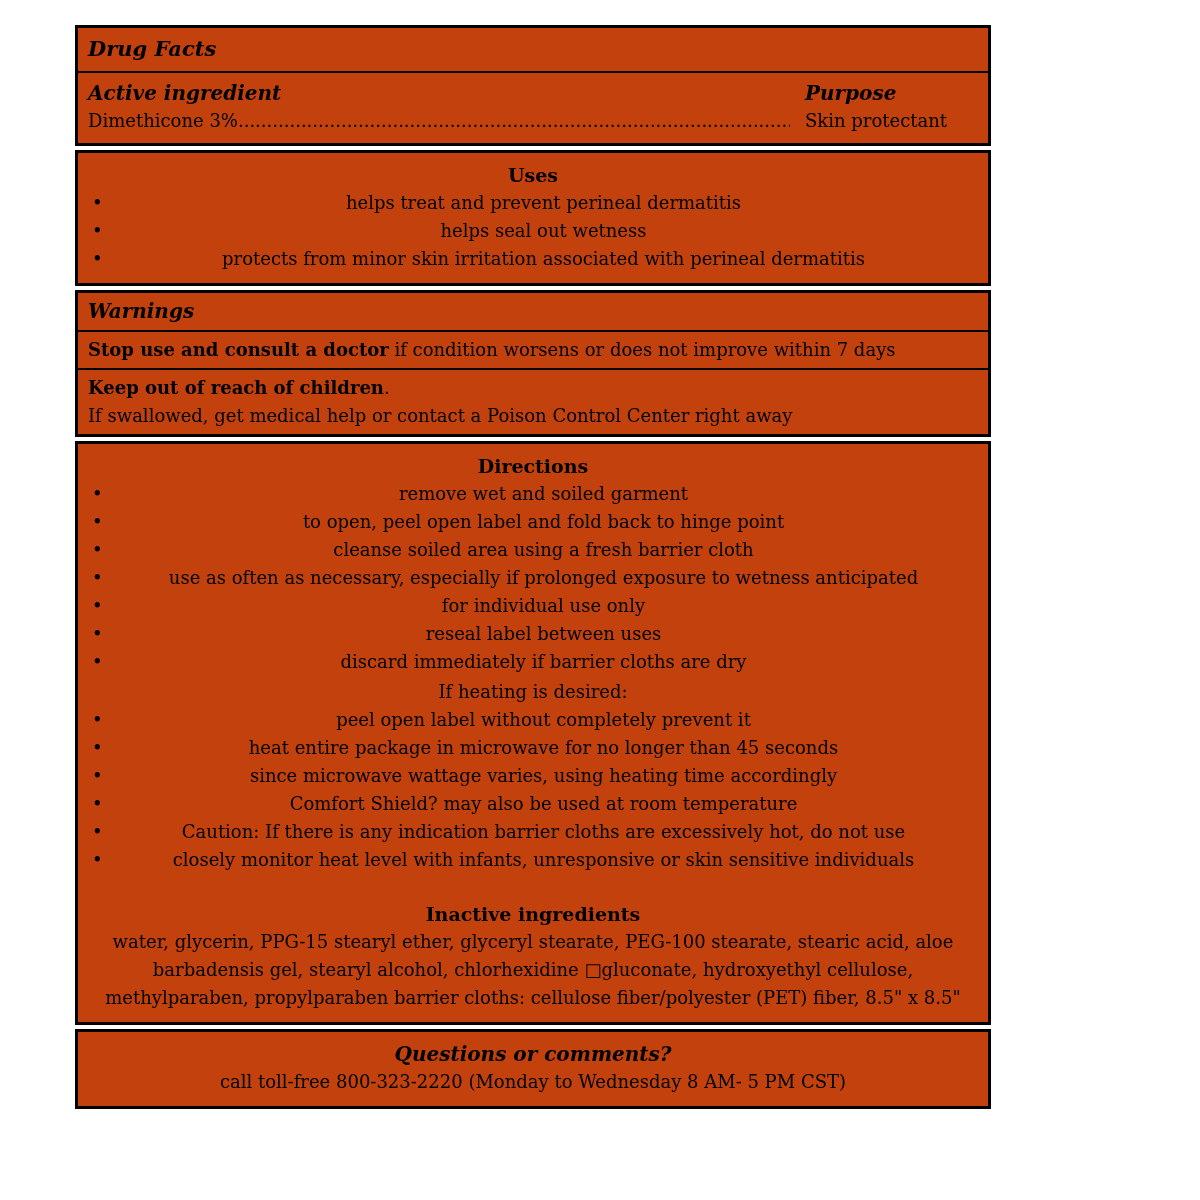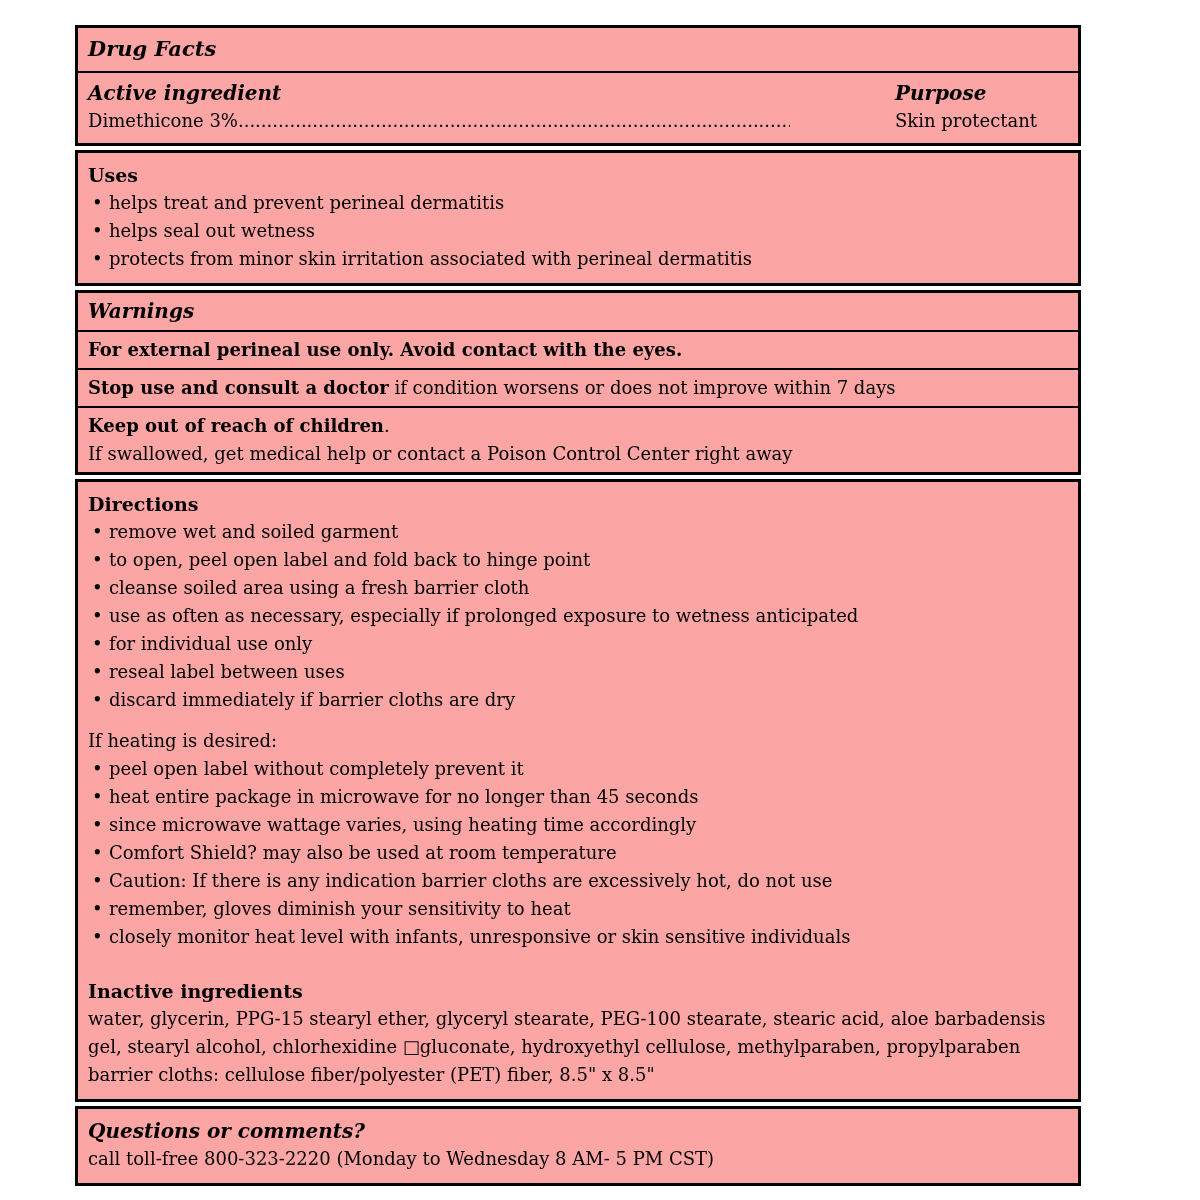--- a/index.html
+++ b/index.html
@@ -17,32 +17,32 @@
     overflow: hidden;
   }
   .label-col {
     position: absolute;
     left: 75px;
     top: 25px;
     width: 1050px;
   }
   .box {
     box-sizing: border-box;
-    width: 1006px;
+    width: 916px;
     border: 3px solid #000000;
-    background: #fca5a5;
+    background: #c2410c;
     margin-bottom: 4px;
   }
   .row {
     padding: 4px 10px;
     font-size: 18px;
     line-height: 28px;
   }
   .row + .row { border-top: 2px solid #000000; }
-  .pad-cell { padding: 8px 10px 10px 10px; font-size: 18px; line-height: 28px; }
+  .pad-cell { padding: 8px 10px 10px 10px; font-size: 18px; line-height: 28px; text-align: center; }
 
   .h-bold-italic {
     font-weight: bold;
     font-style: italic;
     font-size: 20px;
     line-height: 28px;
   }
   .h-bold {
     font-weight: bold;
     font-size: 19px;
@@ -78,21 +78,21 @@
   }
   ul.blist li::before {
     content: "\2022";
     position: absolute;
     left: 4px;
     top: 0;
     font-size: 18px;
     line-height: 28px;
   }
   .para { margin: 0; font-size: 18px; line-height: 28px; }
-  .heating-intro { margin-top: 13px; }
+  .heating-intro { margin-top: 2px; }
   .heading-gap { margin-top: 26px; }
   .bold-lead { font-weight: bold; }
 </style>
 </head>
 <body>
 
 <div class="page">
   <div class="label-col">
 
     <div class="box">
@@ -120,23 +120,20 @@
           <li>protects from minor skin irritation associated with perineal dermatitis</li>
         </ul>
       </div>
     </div>
 
     <div class="box">
       <div class="row">
         <span class="h-bold-italic">Warnings</span>
       </div>
       <div class="row">
-        <span class="bold-lead">For external perineal use only. Avoid contact with the eyes.</span>
-      </div>
-      <div class="row">
         <span class="bold-lead">Stop use and consult a doctor</span><span> if condition worsens or does not improve within 7 days</span>
       </div>
       <div class="row">
         <div class="para"><span class="bold-lead">Keep out of reach of children</span><span>.</span></div>
         <div class="para">If swallowed, get medical help or contact a Poison Control Center right away</div>
       </div>
     </div>
 
     <div class="box">
       <div class="pad-cell">
@@ -150,21 +147,20 @@
           <li>reseal label between uses</li>
           <li>discard immediately if barrier cloths are dry</li>
         </ul>
         <p class="para heating-intro">If heating is desired:</p>
         <ul class="blist">
           <li>peel open label without completely prevent it</li>
           <li>heat entire package in microwave for no longer than 45 seconds</li>
           <li>since microwave wattage varies, using heating time accordingly</li>
           <li>Comfort Shield? may also be used at room temperature</li>
           <li>Caution: If there is any indication barrier cloths are excessively hot, do not use</li>
-          <li>remember, gloves diminish your sensitivity to heat</li>
           <li>closely monitor heat level with infants, unresponsive or skin sensitive individuals</li>
         </ul>
         <div class="h-bold heading-gap">Inactive ingredients</div>
         <p class="para">water, glycerin, PPG-15 stearyl ether, glyceryl stearate, PEG-100 stearate, stearic acid, aloe barbadensis gel, stearyl alcohol, chlorhexidine □gluconate, hydroxyethyl cellulose, methylparaben, propylparaben barrier cloths: cellulose fiber/polyester (PET) fiber, 8.5" x 8.5"</p>
       </div>
     </div>
 
     <div class="box">
       <div class="pad-cell">
         <div class="h-bold-italic">Questions or comments?</div>

